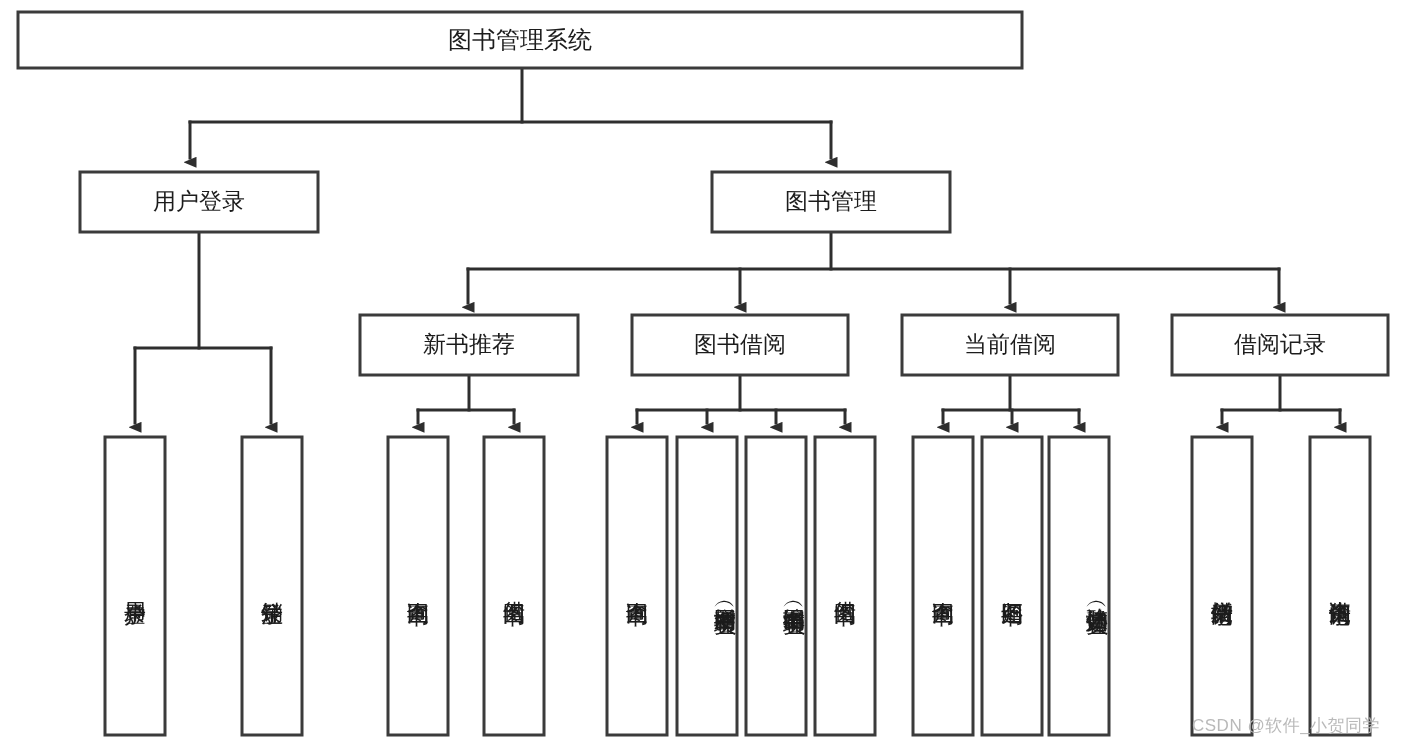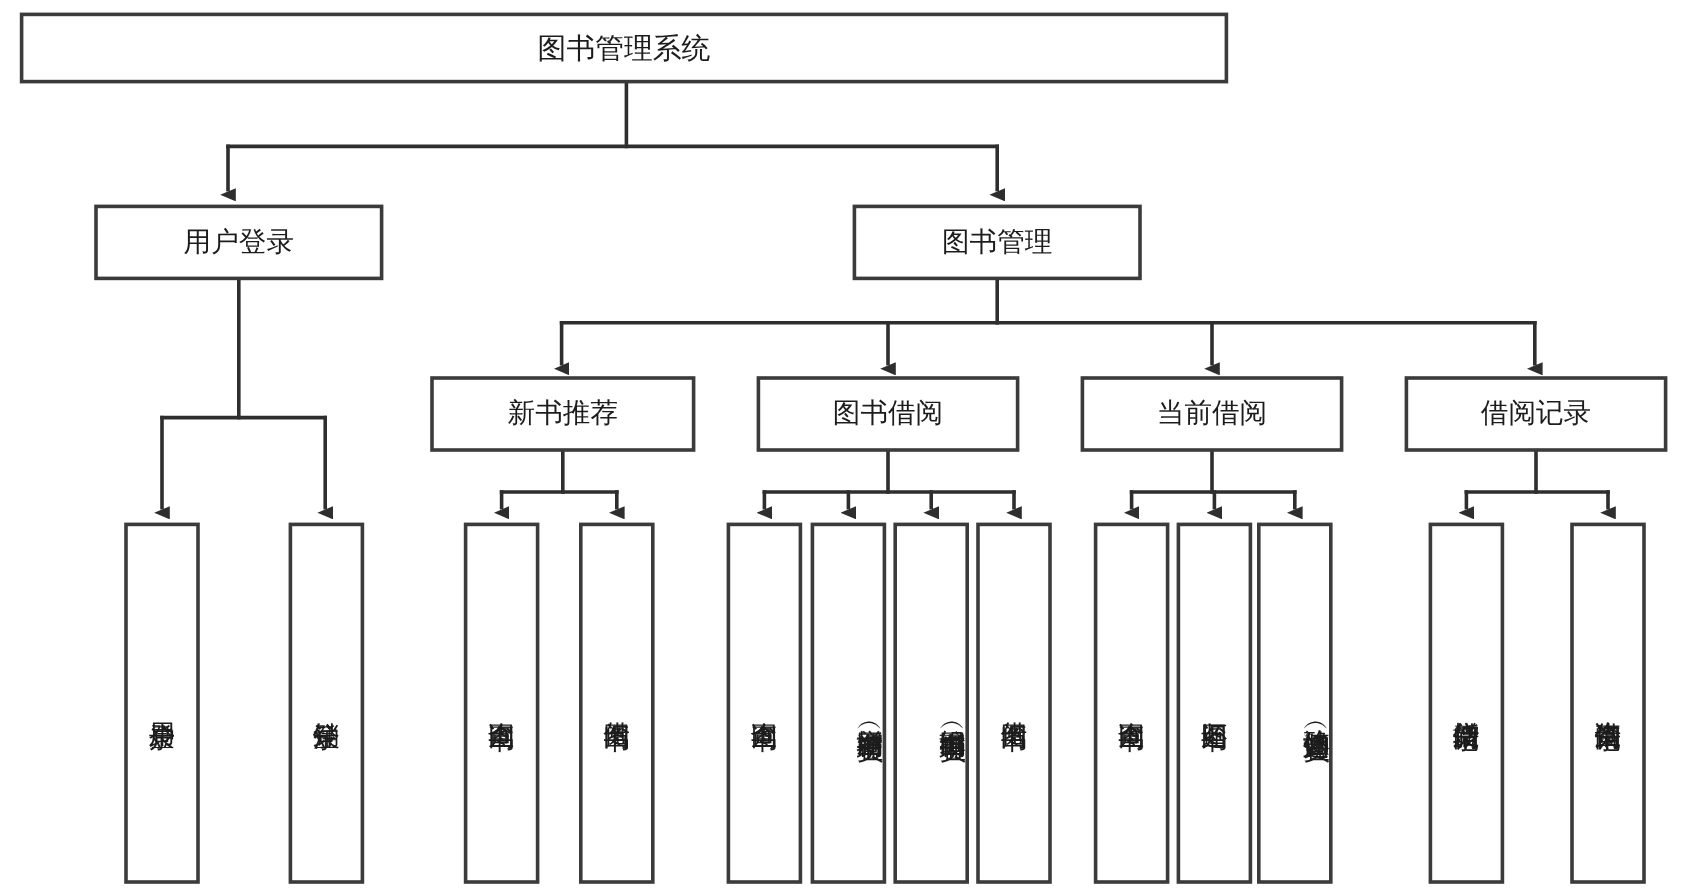--- a/index.html
+++ b/index.html
@@ -186,14 +186,15 @@
   <div class="leaf-label" style="left:607px;  top:437px; width:60px; height:298px;">查询图书</div>
   <div class="leaf-label" style="left:677px;  top:437px; width:60px; height:298px; align-items:flex-start; padding-top:8px;">新增图书（管理员）</div>
   <div class="leaf-label" style="left:746px;  top:437px; width:60px; height:298px; align-items:flex-start; padding-top:8px;">编辑图书（管理员）</div>
   <div class="leaf-label" style="left:815px;  top:437px; width:60px; height:298px;">借阅图书</div>
   <div class="leaf-label" style="left:913px;  top:437px; width:60px; height:298px;">查询图书</div>
   <div class="leaf-label" style="left:982px;  top:437px; width:60px; height:298px;">归还图书</div>
   <div class="leaf-label" style="left:1049px; top:437px; width:60px; height:298px; align-items:flex-start; padding-top:8px;">确认归还（管理员）</div>
   <div class="leaf-label" style="left:1192px; top:437px; width:60px; height:298px;">新增借阅记录</div>
   <div class="leaf-label" style="left:1310px; top:437px; width:60px; height:298px;">查询借阅记录</div>
 
+  <div class="watermark" style="left:1192px; top:714px;">CSDN @软件_小贺同学</div>
 
 </div>
 
 </body></html>

